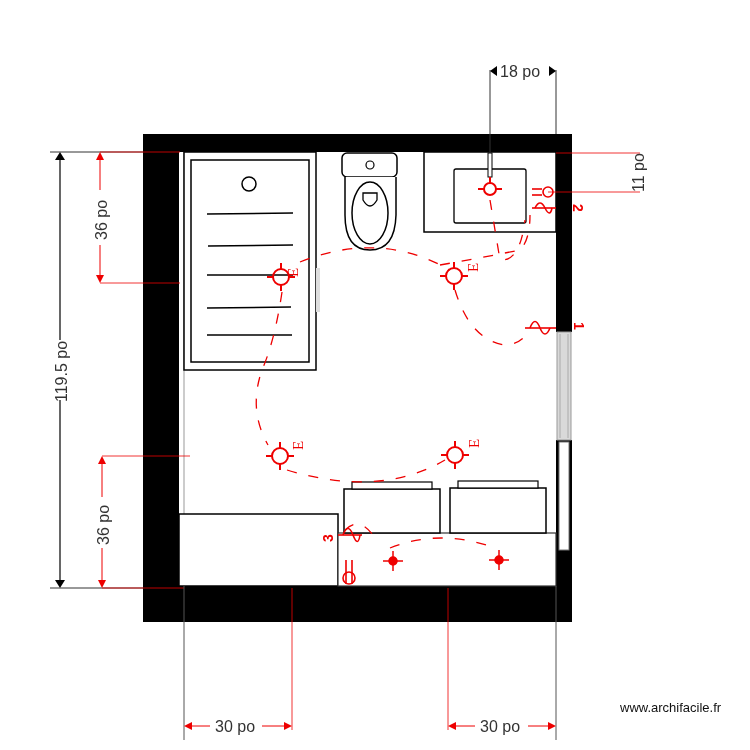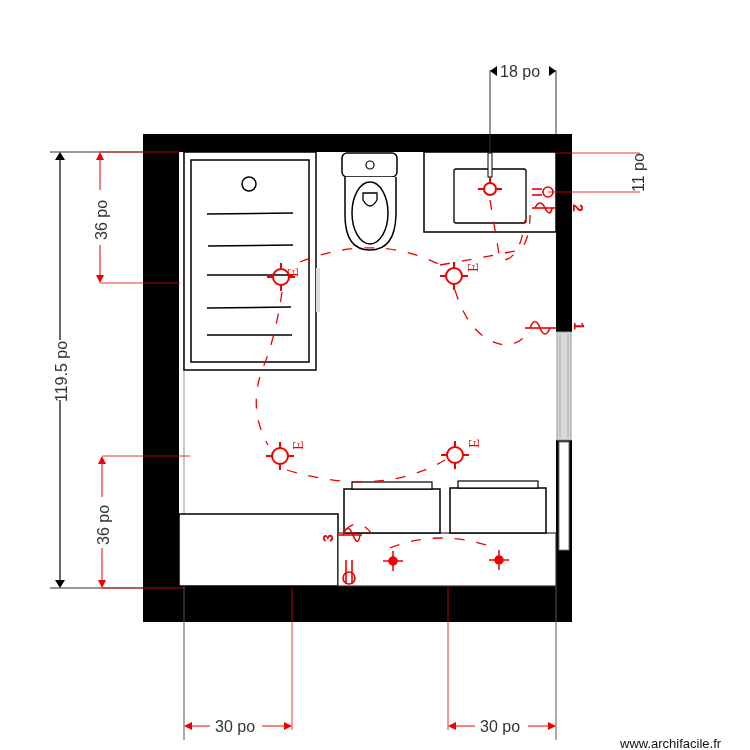--- a/index.html
+++ b/index.html
@@ -1,21 +1,21 @@
 <!DOCTYPE html>
 <html><head>
 <meta charset="utf-8">
 <style>
   html, body { margin: 0; padding: 0; background: #ffffff; }
   body { width: 750px; height: 750px; position: relative; overflow: hidden; font-family: "Liberation Sans", sans-serif; }
   #plan { position: absolute; left: 0; top: 0; width: 750px; height: 750px; }
   .dim-text { font-family: "Liberation Sans", sans-serif; font-size: 16px; fill: #333333; }
   .num-label { font-family: "Liberation Sans", sans-serif; font-size: 14px; font-weight: bold; fill: #ee0000; }
   .e-label { font-family: "Liberation Serif", serif; font-size: 15px; fill: #ee0000; }
-  .watermark { position: absolute; left: 620px; top: 700px; font-size: 13px; color: #111; font-family: "Liberation Sans", sans-serif; margin-top: 36px; }
+  .watermark { position: absolute; left: 620px; top: 700px; font-size: 13px; color: #111; font-family: "Liberation Sans", sans-serif; }
 </style>
 </head>
 <body>
 
 <svg id="plan" viewBox="0 0 750 750" xmlns="http://www.w3.org/2000/svg">
 
   <g>
     <rect x="143" y="134" width="429" height="18" fill="#000"></rect>
     <rect x="143" y="134" width="36" height="488" fill="#000"></rect>
     <rect x="143" y="586" width="414" height="36" fill="#000"></rect>

